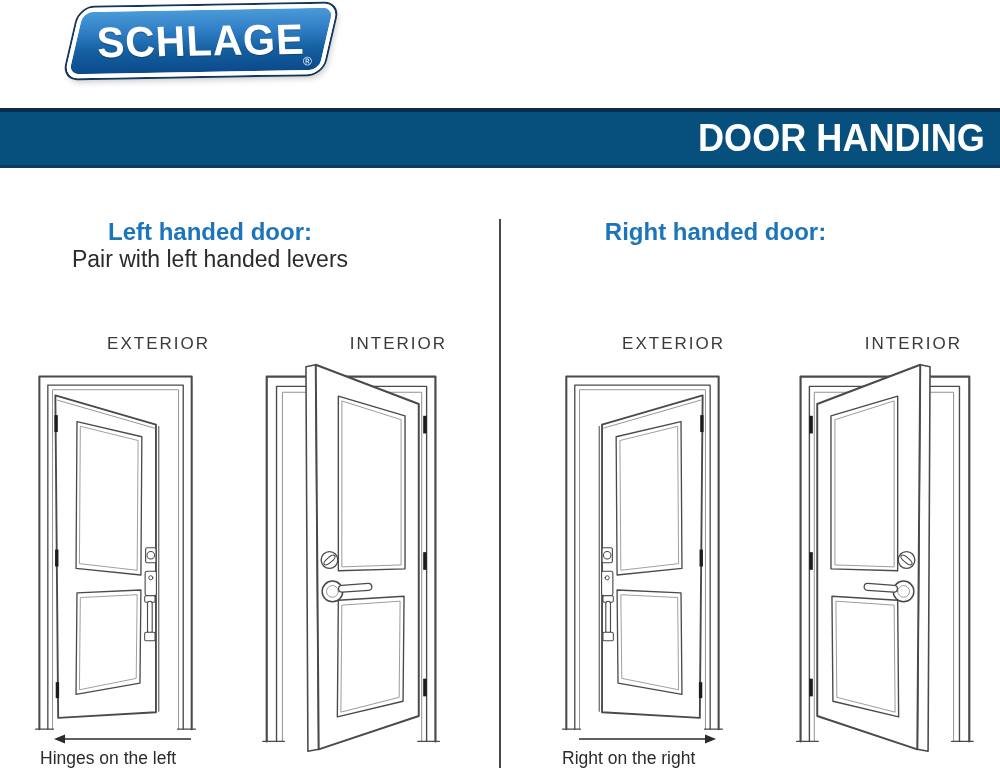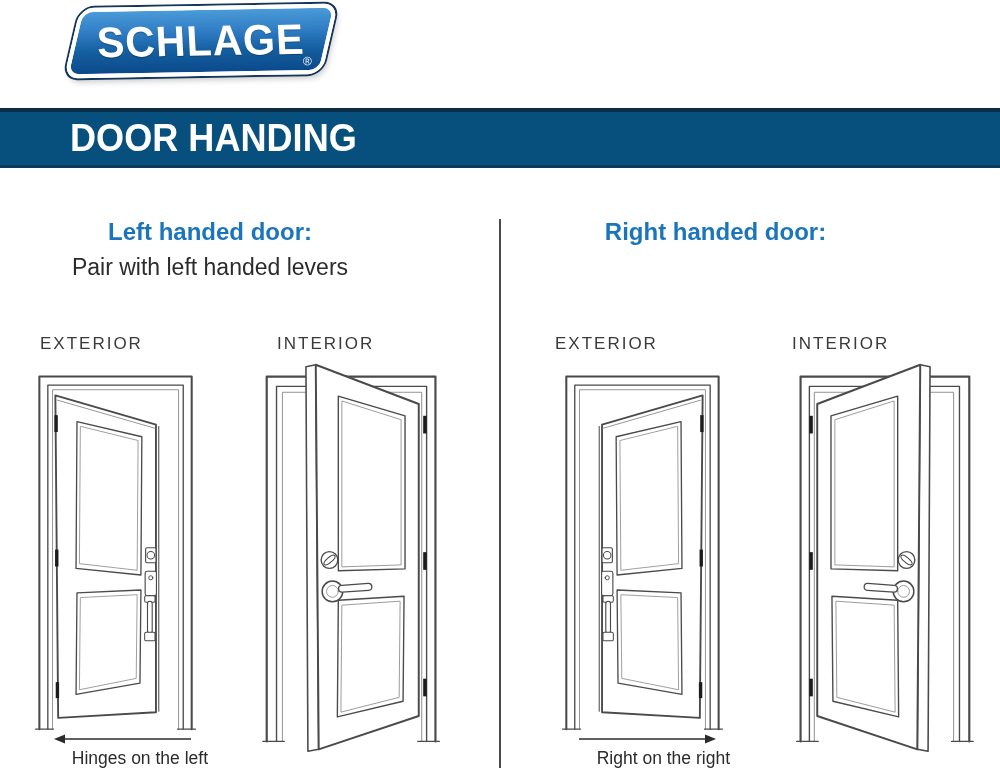--- a/index.html
+++ b/index.html
@@ -31,56 +31,57 @@
     position:absolute; right:9px; bottom:2px; color:#ffffff; font-size:12px;
     transform: skewX(14deg);
   }
 
   
   .banner {
     position:absolute; left:0; top:108px; width:1000px; height:60px;
     background: var(--banner-blue, #07507D);
     border-top:4px solid var(--banner-border-top, #0D2C47);
     border-bottom:3px solid var(--banner-border-bottom, #0D3A5C);
+    text-align:right;
   }
   .banner-title {
     display:inline-block; margin-left:70px; line-height:52px;
     color:#ffffff; font-size:38px; font-weight:800; letter-spacing:0px;
     transform: scaleX(0.95); transform-origin:left center;
   }
 
   
   .col-head { position:absolute; top:218px; width:420px; text-align:center; }
   .col-head.left  { left:0; }
   .col-head.right { left:500px;padding-left:11px; }
   .col-heading { font-size:24px; font-weight:700; color:var(--heading-blue, #1B75BB); }
-  .col-sub { font-size:23px; font-weight:400; color:var(--text-dark, #2B2B2B); margin-top:8px; }
+  .col-sub { font-size:23px; font-weight:400; color:var(--text-dark, #2B2B2B); margin-top:0; }
 
   
   .divider { position:absolute; left:499px; top:219px; width:2px; height:549px; background:var(--line-art-gray, #4A4A4A); }
 
   
-  .view-label { position:absolute; top:334px; font-size:17px; letter-spacing:2px; color:var(--label-gray, #3A3A3A); text-align:left; }
+  .view-label { position:absolute; top:334px; font-size:17px; letter-spacing:2px; color:var(--label-gray, #3A3A3A); text-align:right; }
   .vl-left-ext  { left:40px;  width:170px; }
   .vl-left-int  { left:277px; width:170px; }
   .vl-right-ext { left:555px; width:170px; }
   .vl-right-int { left:792px; width:170px; }
 
   
   .door { position:absolute; }
   .door svg { display:block; width:100%; height:100%; }
   .d-left-ext  { left:30px;  top:370px; width:172px; height:362px; }
   .d-left-int  { left:252px; top:358px; width:206px; height:404px; }
   .d-right-ext { left:556px; top:370px; width:172px; height:362px; }
   .d-right-int { left:778px; top:358px; width:206px; height:404px; }
   .mirror svg { transform: scaleX(-1); }
   .defs-svg { position:absolute; width:0; height:0; overflow:hidden; }
 
   
-  .caption { position:absolute; top:733px; text-align:right; }
+  .caption { position:absolute; top:733px; text-align:left; }
   .cap-left  { left:40px;  width:168px; }
   .cap-right { left:562px; width:168px; }
   .caption svg { display:block; margin:0 auto 3px auto; }
   .cap-text { font-size:17.5px; color:var(--text-dark, #2B2B2B); }
 </style>
 </head>
 <body>
 
 <div class="canvas">
 

